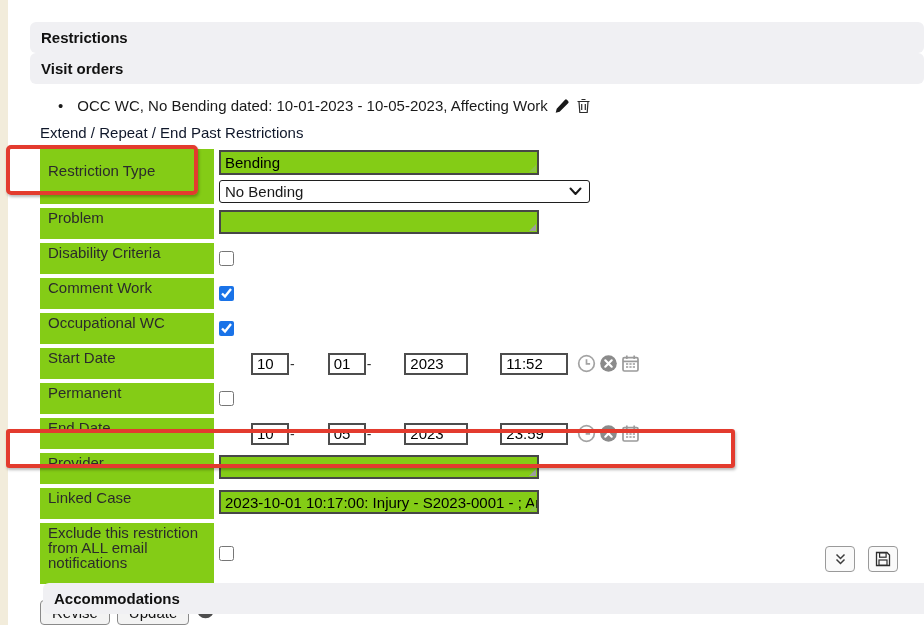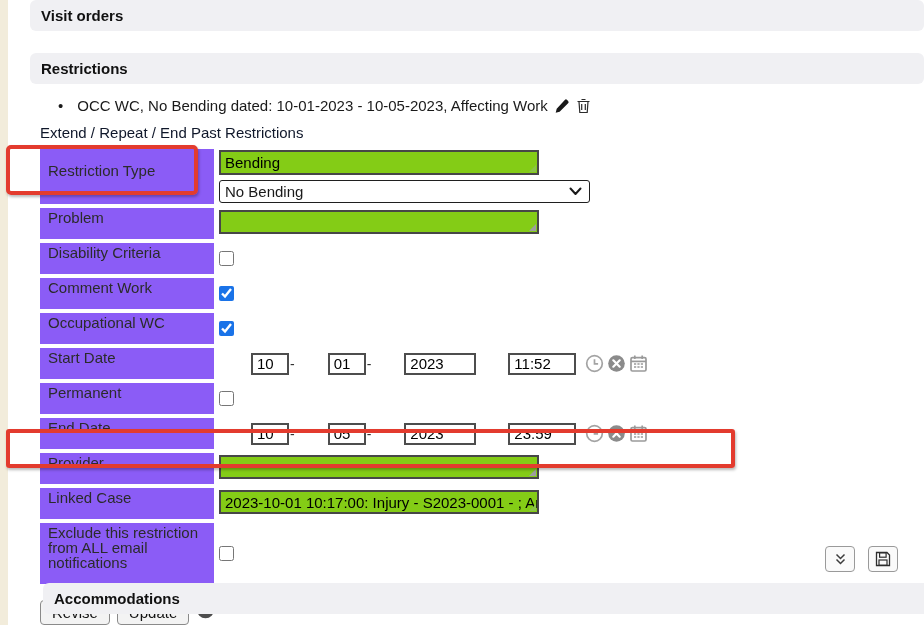--- a/index.html
+++ b/index.html
@@ -18,21 +18,21 @@
   #bar-restrictions { margin-top:22px; }
   .bullet-row { display:flex; align-items:center; margin:13px 0 0 28px; font-size:15px; gap:6px; }
   .bullet-dot { margin-right:8px; font-size:15px; }
   .row-icon { display:inline-flex; align-items:center; cursor:pointer; }
   .ext-link {
     display:inline-block; margin:10px 0 0 10px; font-size:15px;
     color:#0f172a; cursor:pointer;
   }
   table.form { margin:3px 0 0 10px; border-collapse:separate; border-spacing:0 4px; }
   td.lbl {
-    background:#8b5cf6; width:174px; min-width:174px; max-width:174px;
+    background:#84cc16; width:174px; min-width:174px; max-width:174px;
     padding:2px 4px 14px 8px; font-size:15px; line-height:15px; color:#2b2b2b;
     vertical-align:middle;
   }
   td.fld { padding-left:5px; vertical-align:middle; }
   .ta-wrap { position:relative; display:inline-block; line-height:0; }
   textarea.ta {
     width:320px; height:25px; border:2px solid #474747; resize:none;
     font:15px "Liberation Sans", sans-serif; padding:2px 4px; overflow:hidden;
     white-space:nowrap; display:block; background:#84cc16;
   }
@@ -44,21 +44,21 @@
     width:371px; height:23px; border:1px solid #1f1f1f; border-radius:3px;
     background:#fff; display:flex; align-items:center; justify-content:space-between;
     padding:0 7px 0 5px; font-size:15px; margin-top:1px; cursor:default;
   }
   input.txt {
     width:397px; height:20px; border:1px solid #7f7f7f; border-radius:2px;
     font:14px "Liberation Sans", sans-serif; padding:0 4px; background:#fff;
   }
   input.cb { width:15px; height:15px; accent-color:#1a73e8; margin:2px 0; display:block; }
   .date-row { display:flex; align-items:center; }
-  input.d2 { width:38px; } input.d4 { width:72px; } input.tm { width:68px; margin-left:9px; }
+  input.d2 { width:38px; } input.d4 { width:64px; } input.tm { width:68px; margin-left:9px; }
   input.dt {
     height:22px; border:2px solid #4d4d4d; font:15px "Liberation Sans", sans-serif;
     padding:0 4px; background:#fff;margin-left:32px;
   }
   .dsep { margin:0 1px; font-size:14px; color:#333; }
   .dicons { display:flex; align-items:center; gap:3px; margin-left:9px; }
   .dicons svg { cursor:pointer; }
   .btn-row { margin:12px 0 0 10px; display:flex; gap:7px; }
   button.btn {
     font:15px "Liberation Sans", sans-serif; color:#111;
@@ -79,26 +79,26 @@
   }
   #hl-restriction-type { left:6px; top:145px; width:192px; height:50px; }
   #hl-linked-case { left:6px; top:429px; width:729px; height:39px; border-radius:3px; }
 </style>
 </head>
 <body>
 
 <div class="left-strip"></div>
 
 <div class="content">
+  <div class="section-bar" id="bar-restrictions">
+    <span>Restrictions</span>
+  </div>
+
   <div class="section-bar" id="bar-visit">
     <span>Visit orders</span>
-  </div>
-
-  <div class="section-bar" id="bar-restrictions">
-    <span>Restrictions</span>
   </div>
 
   <div class="bullet-row">
     <span class="bullet-dot">•</span>
     <span>OCC WC, No Bending dated: 10-01-2023 - 10-05-2023, Affecting Work</span>
     <span class="row-icon">
       <svg width="16" height="16" viewBox="0 0 16 16">
           <path d="M10.8 1.9a1.6 1.6 0 0 1 2.3 0l1 1a1.6 1.6 0 0 1 0 2.3l-8.5 8.5-3.9 1 1-3.9z" fill="#1a1a1a"></path>
         </svg>
     </span>

